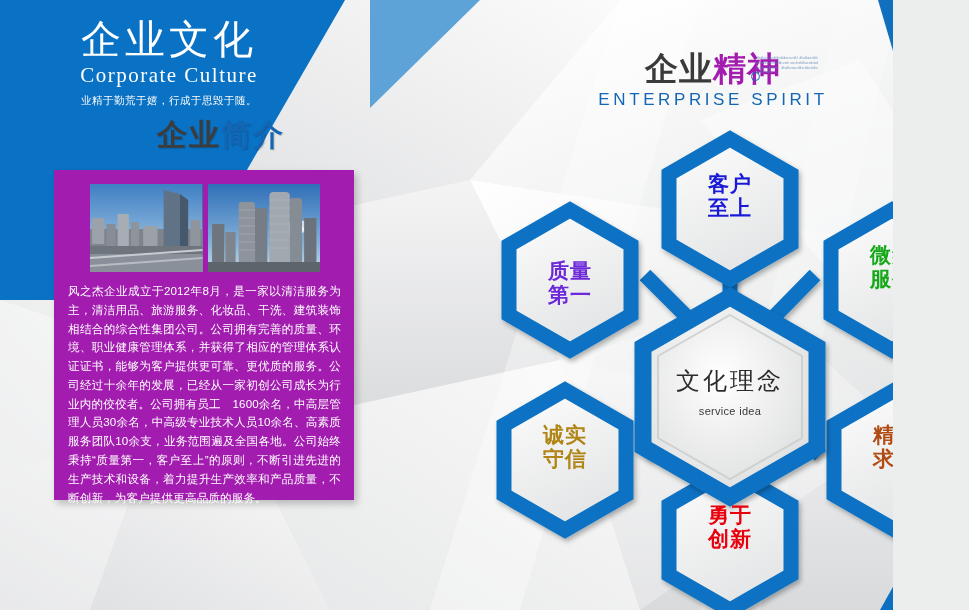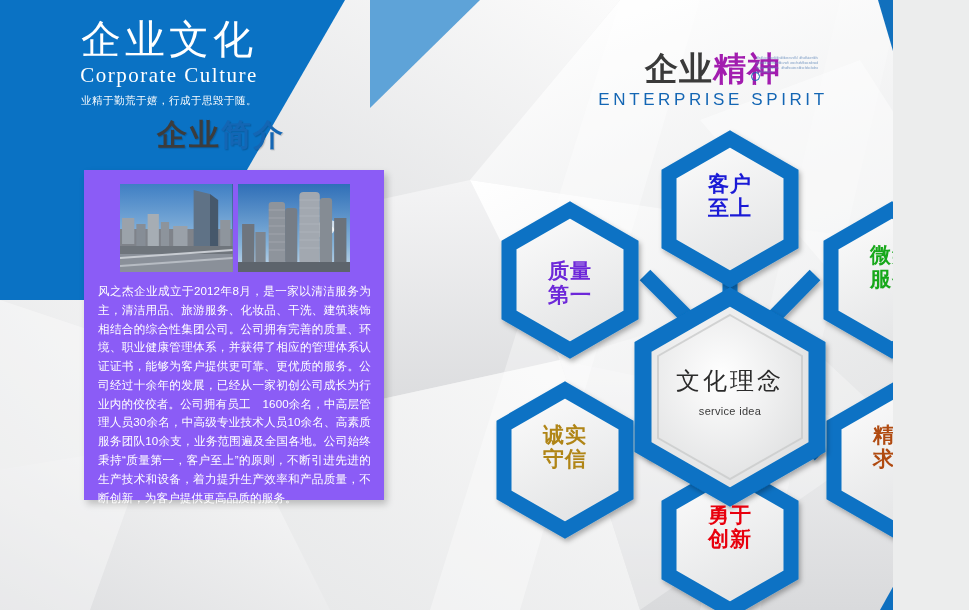--- a/index.html
+++ b/index.html
@@ -42,22 +42,22 @@
     position:absolute;left:157px;top:115px;z-index:6;
     font-size:30px;font-weight:bold;white-space:nowrap;
     letter-spacing:2px;
     text-shadow:1px 1px 1px rgba(0,0,0,.18);
   }
   .intro-heading .dark{color:#3c3c3c;}
   .intro-heading .blue{color:#1466b4;}
 
   
   .intro-card{
-    position:absolute;left:84px;top:170px;width:300px;height:330px;
-    background:#8b5cf6;z-index:6;
+    position:absolute;left:54px;top:170px;width:300px;height:330px;
+    background:#a21caf;z-index:6;
     box-shadow:3px 4px 7px rgba(0,0,0,.22);
   }
   .photos{
     position:absolute;left:36px;top:14px;width:230px;height:88px;
     display:flex;gap:5px;
   }
   .photo{flex:1;position:relative;overflow:hidden;background:#2b4c6f;}
   .photo svg{display:block;width:100%;height:100%;}
   .intro-body{
     position:absolute;left:14px;right:13px;top:112px;

